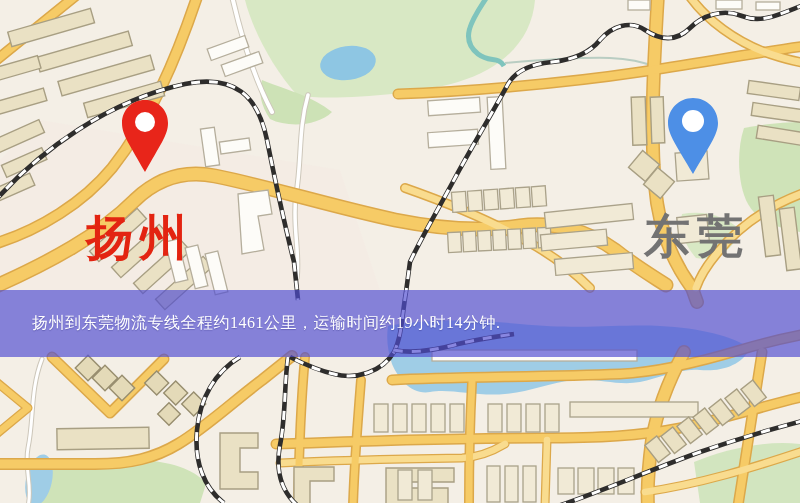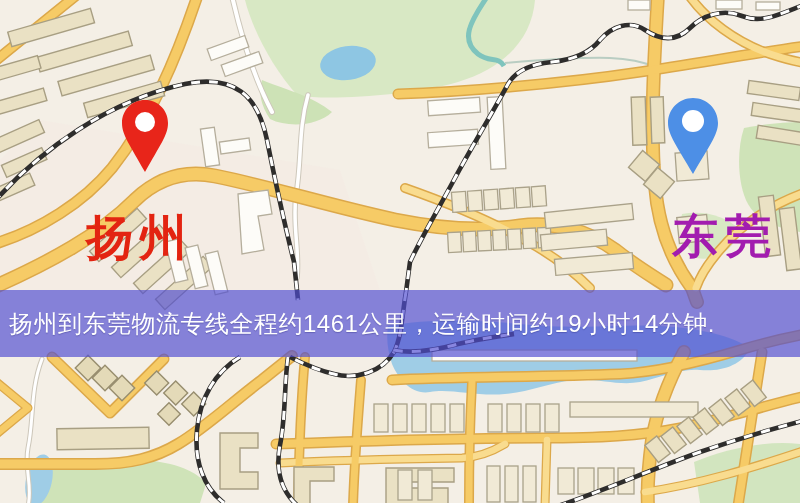--- a/index.html
+++ b/index.html
@@ -14,25 +14,25 @@
   .rail-b{fill:none;stroke:#2e2d2c;stroke-width:4.6;}
   .rail-w{fill:none;stroke:#ffffff;stroke-width:3;stroke-dasharray:9 9;}
   .bldg{fill:#eae1c4;stroke:#a89f83;stroke-width:1.4;}
   .bldgw{fill:#fdfcf8;stroke:#b5ae9c;stroke-width:1.3;}
   .bldgl{fill:#f1ead6;stroke:#aaa28a;stroke-width:1.3;}
   .bldgh{fill:#e4dab8;stroke:#978d6e;stroke-width:1.4;}
   .pin{position:absolute;}
   .city-label{position:absolute;font-family:"Liberation Serif","DejaVu Serif",serif;
       font-weight:700;line-height:1;white-space:nowrap;margin-top:40px;}
   #origin-label{left:86px;top:174px;font-size:48px;letter-spacing:5px;color:#e32411;}
-  #dest-label{left:672px;top:174px;font-size:46px;letter-spacing:7px;color:#a21caf;}
+  #dest-label{left:644px;top:174px;font-size:46px;letter-spacing:7px;color:#737373;}
   #banner{position:absolute;left:0;top:290px;width:800px;height:67px;
       background:rgba(80,76,210,0.68);display:flex;align-items:center;}
-  #banner span{padding-left:9px;color:#ffffff;font-size:24px;letter-spacing:0.5px;
-      font-family:Liberation Sans, sans-serif;text-shadow:0 1px 1px rgba(40,40,120,0.35);}
+  #banner span{padding-left:32px;color:#ffffff;font-size:16px;letter-spacing:0.5px;
+      font-family:Liberation Serif, serif;text-shadow:0 1px 1px rgba(40,40,120,0.35);}
 </style>
 </head>
 <body>
 
 <div id="stage">
 
   <svg id="map-svg" width="800" height="503" viewBox="0 0 800 503">
 
     <rect width="800" height="503" fill="#f4efe6"></rect>
     <polygon points="40,120 340,170 380,290 0,290 0,160" fill="#f4ebe4" opacity="0.8"></polygon>

